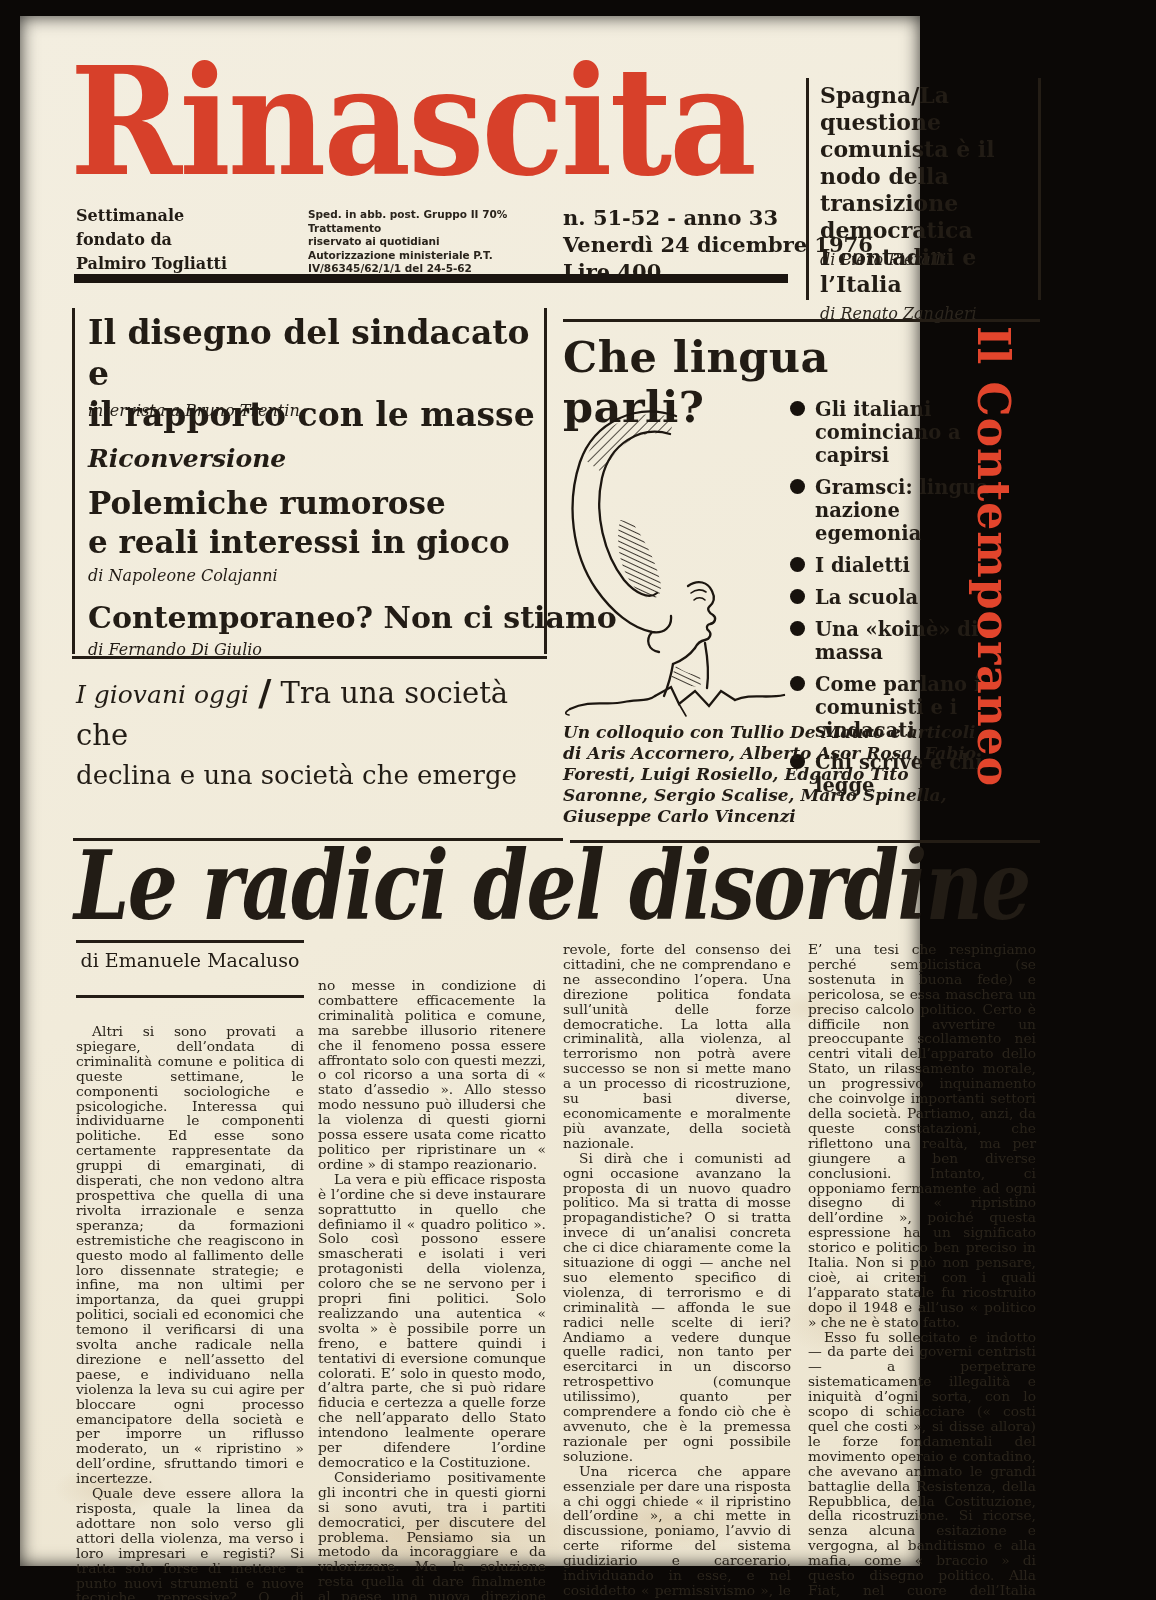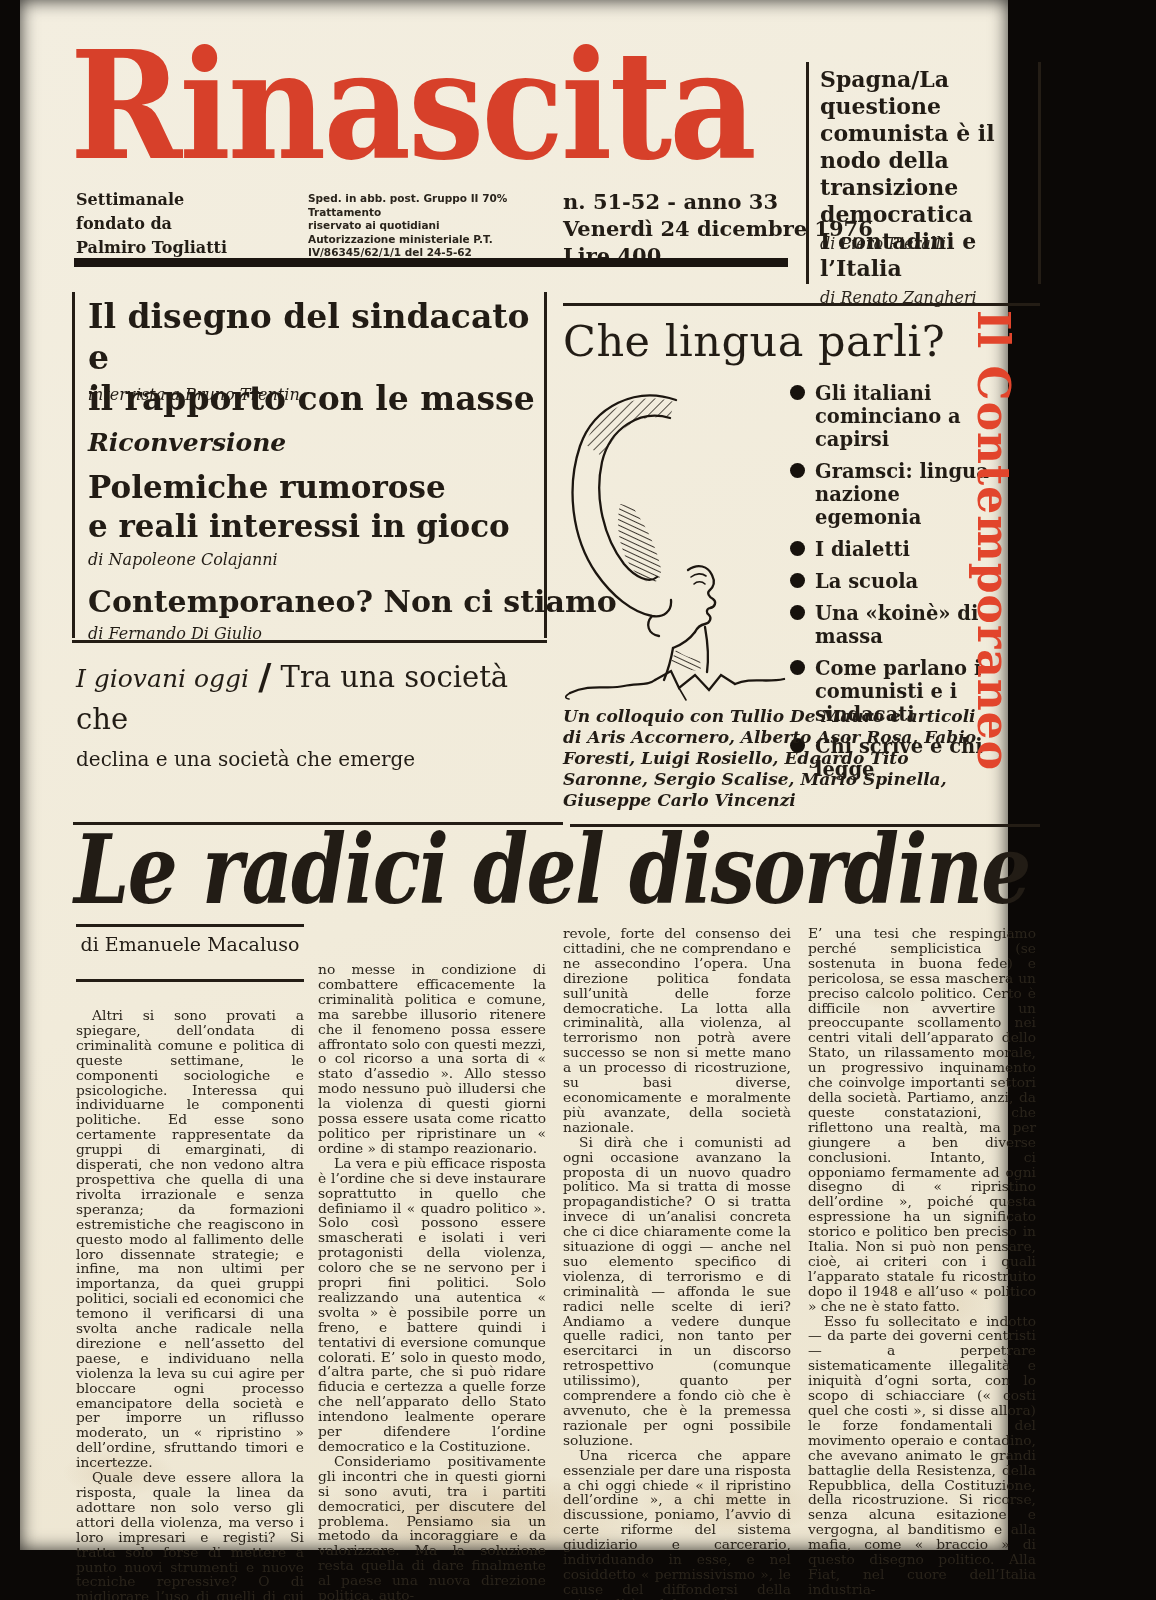--- a/index.html
+++ b/index.html
@@ -3,21 +3,21 @@
 <meta charset="utf-8">
 <style>
   :root{
     --red:#d7402a;
     --ink:#221c15;
     --paper:#f1ecdc;
   }
   *{margin:0;padding:0;box-sizing:border-box;}
   body{width:1156px;height:1600px;background:#0b0806;position:relative;overflow:hidden;
        font-family:"DejaVu Serif",serif;color:var(--ink);}
-  .paper{position:absolute;left:20px;top:0;width:988px;height:1550px;
+  .paper{position:absolute;left:20px;top:16px;width:900px;height:1550px;
     background:
       radial-gradient(ellipse 240px 70px at 46% 98%, rgba(168,124,62,.22), transparent 70%),
       radial-gradient(ellipse 130px 45px at 72% 97%, rgba(160,118,58,.18), transparent 70%),
       radial-gradient(ellipse 100px 55px at 92% 84%, rgba(160,118,58,.14), transparent 70%),
       radial-gradient(ellipse 80px 35px at 10% 95%, rgba(160,118,58,.15), transparent 70%),
       radial-gradient(ellipse 60px 25px at 88% 64%, rgba(160,118,58,.10), transparent 70%),
       linear-gradient(160deg,#f3eee0 0%,#f1ebda 55%,#ece4cf 100%);
     box-shadow:0 0 18px rgba(0,0,0,.8) inset;}
   .abs{position:absolute;}
 
@@ -49,26 +49,26 @@
   .a2-kick{left:68px;top:428px;font-size:25px;font-style:italic;font-weight:bold;}
   .a2-title{left:68px;top:468px;width:450px;font-size:31px;font-weight:bold;line-height:39px;}
   .a2-by{left:68px;top:550px;font-size:16px;font-style:italic;}
   .a3-title{left:68px;top:584px;font-size:30px;font-weight:bold;}
   .a3-by{left:68px;top:624px;font-size:16px;font-style:italic;}
   .lhb-hrule{left:52px;top:640px;width:475px;height:2.5px;background:#241d15;}
   .a4{left:56px;top:656px;width:470px;}
   .a4 .l1{font-size:29px;line-height:40px;}
   .a4 .kick{font-style:italic;font-size:25px;}
   .a4 .slash{font-size:36px;font-weight:bold;vertical-align:-2px;}
-  .a4 .l2{font-size:20px;line-height:40px;}
+  .a4 .l2{font-size:26px;line-height:40px;}
   .a4-by{margin-top:5px;font-size:16px;font-style:italic;}
 
   
   .fb-toprule{left:543px;top:303px;width:477px;height:2.5px;background:#241d15;}
-  .fb-title{left:543px;top:316px;font-size:43px;font-weight:normal;letter-spacing:.5px;}
+  .fb-title{left:543px;top:316px;font-size:43px;font-weight:bold;letter-spacing:.5px;}
   .topics{left:770px;top:382px;width:205px;}
   .topic{display:flex;margin-bottom:9px;}
   .topic .dot{width:15px;height:15px;border-radius:50%;background:#17120d;flex:0 0 15px;
     margin:3px 10px 0 0;}
   .topic .t{font-size:19.5px;font-weight:bold;line-height:23px;}
   .illus{left:538px;top:386px;}
   .fb-caption{left:543px;top:706px;width:424px;font-size:17px;font-style:italic;
     line-height:21px;font-weight:600;}
   .contemporaneo{left:948px;top:310px;height:482px;writing-mode:vertical-rl;
     font-size:44px;font-weight:bold;color:#e2452c;letter-spacing:1px;white-space:nowrap;}

